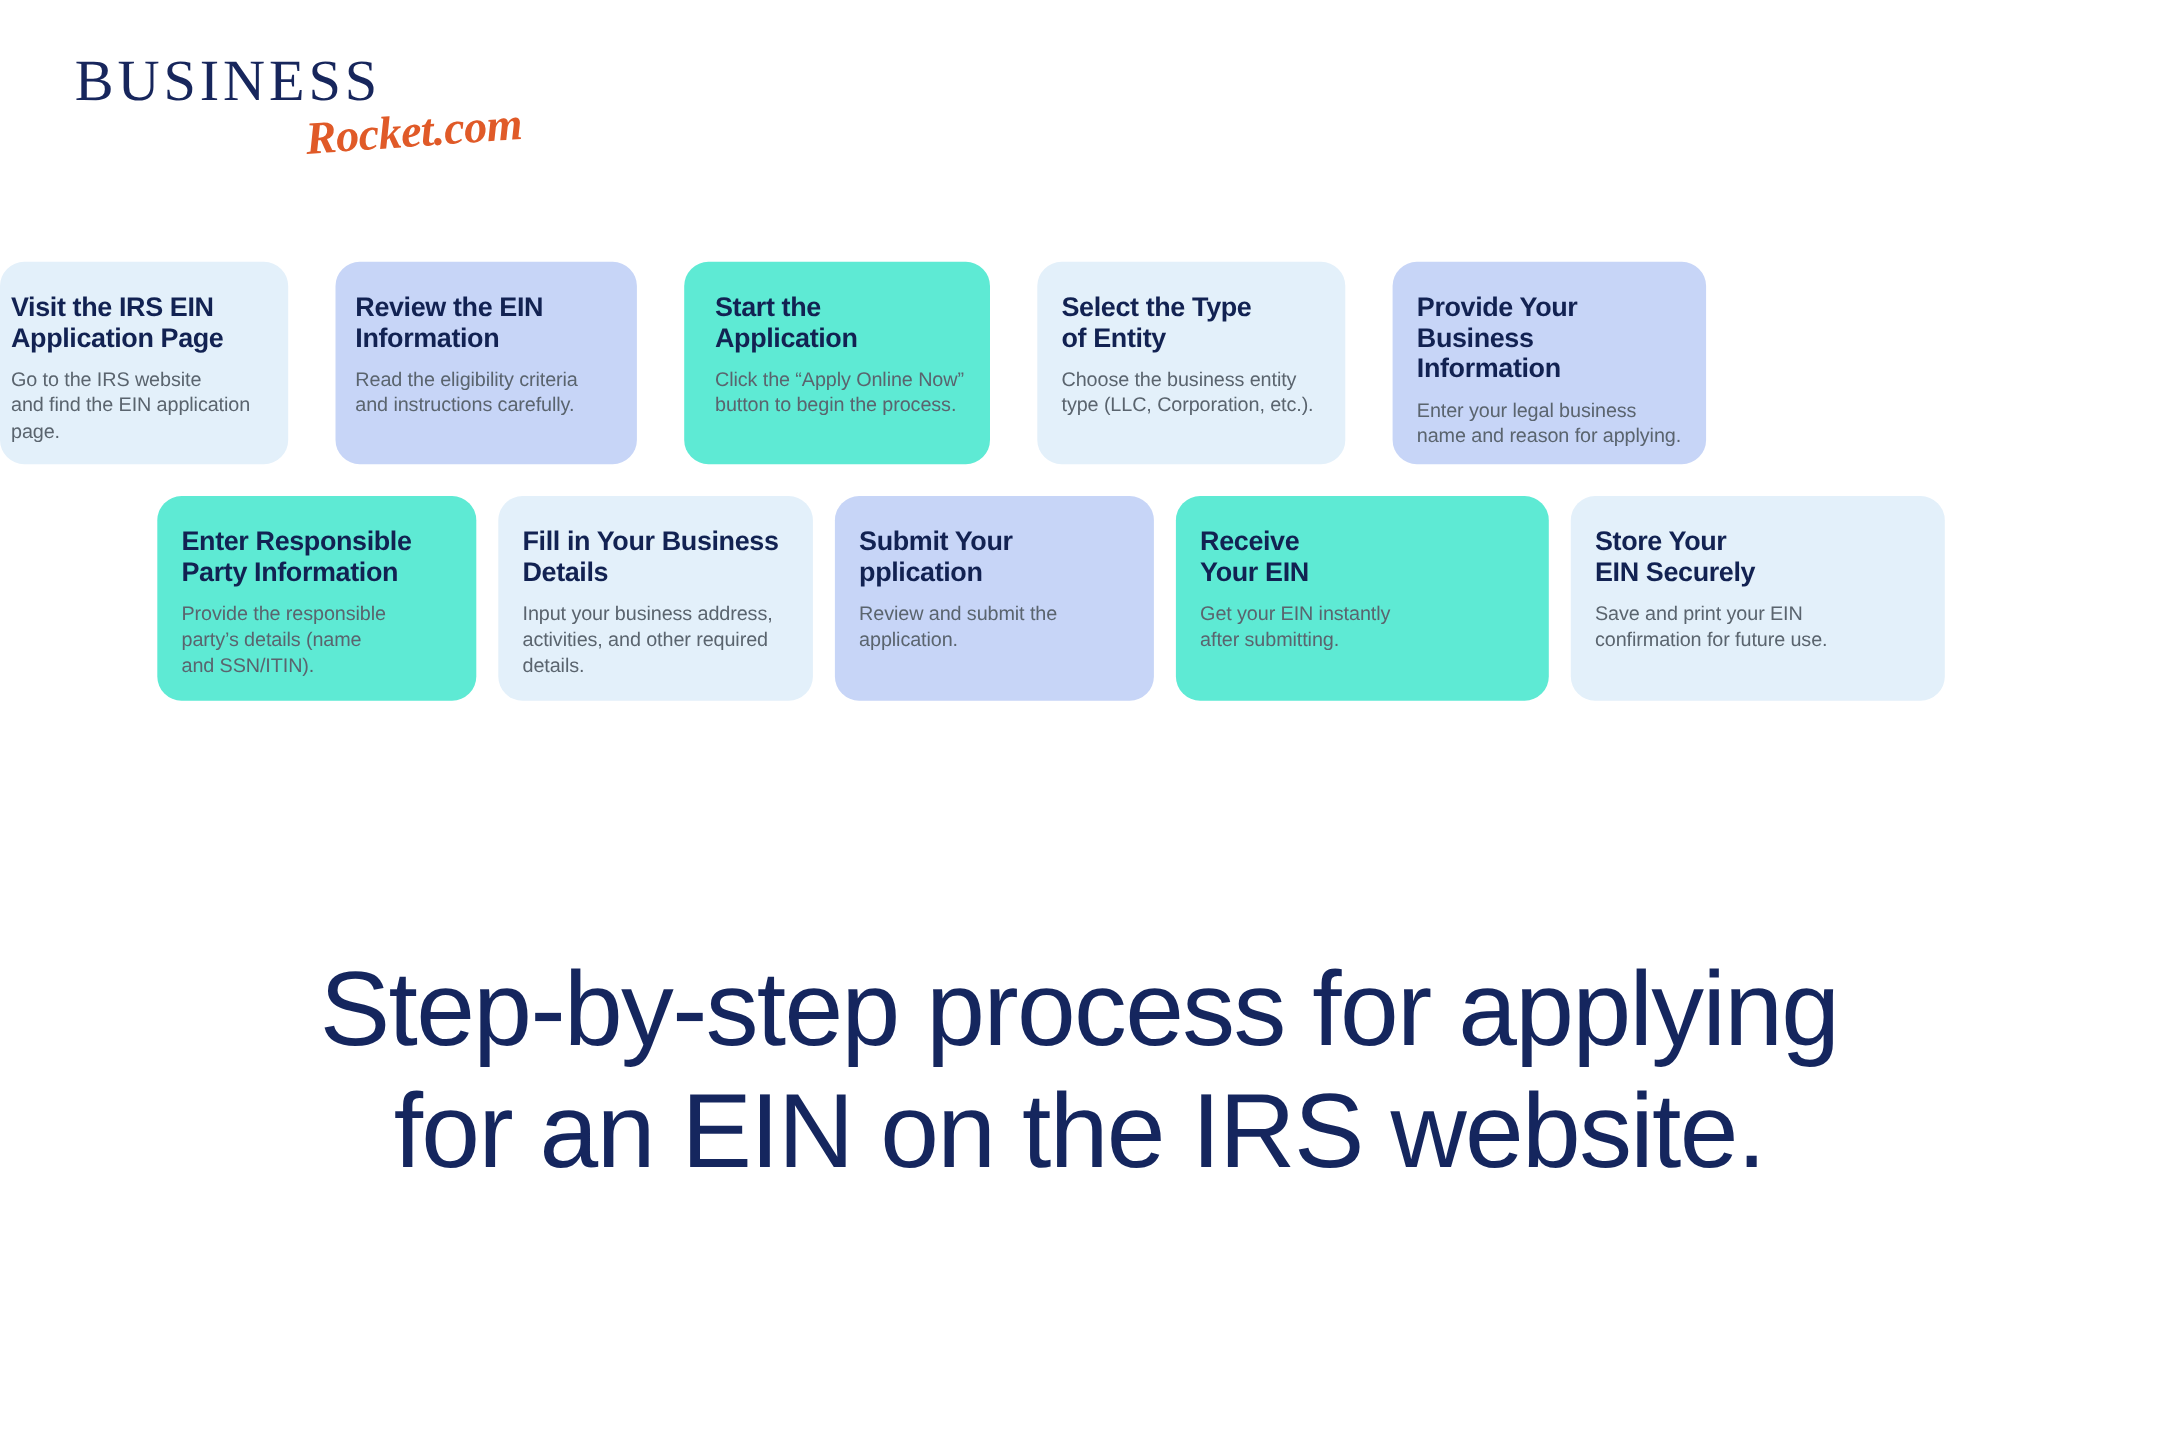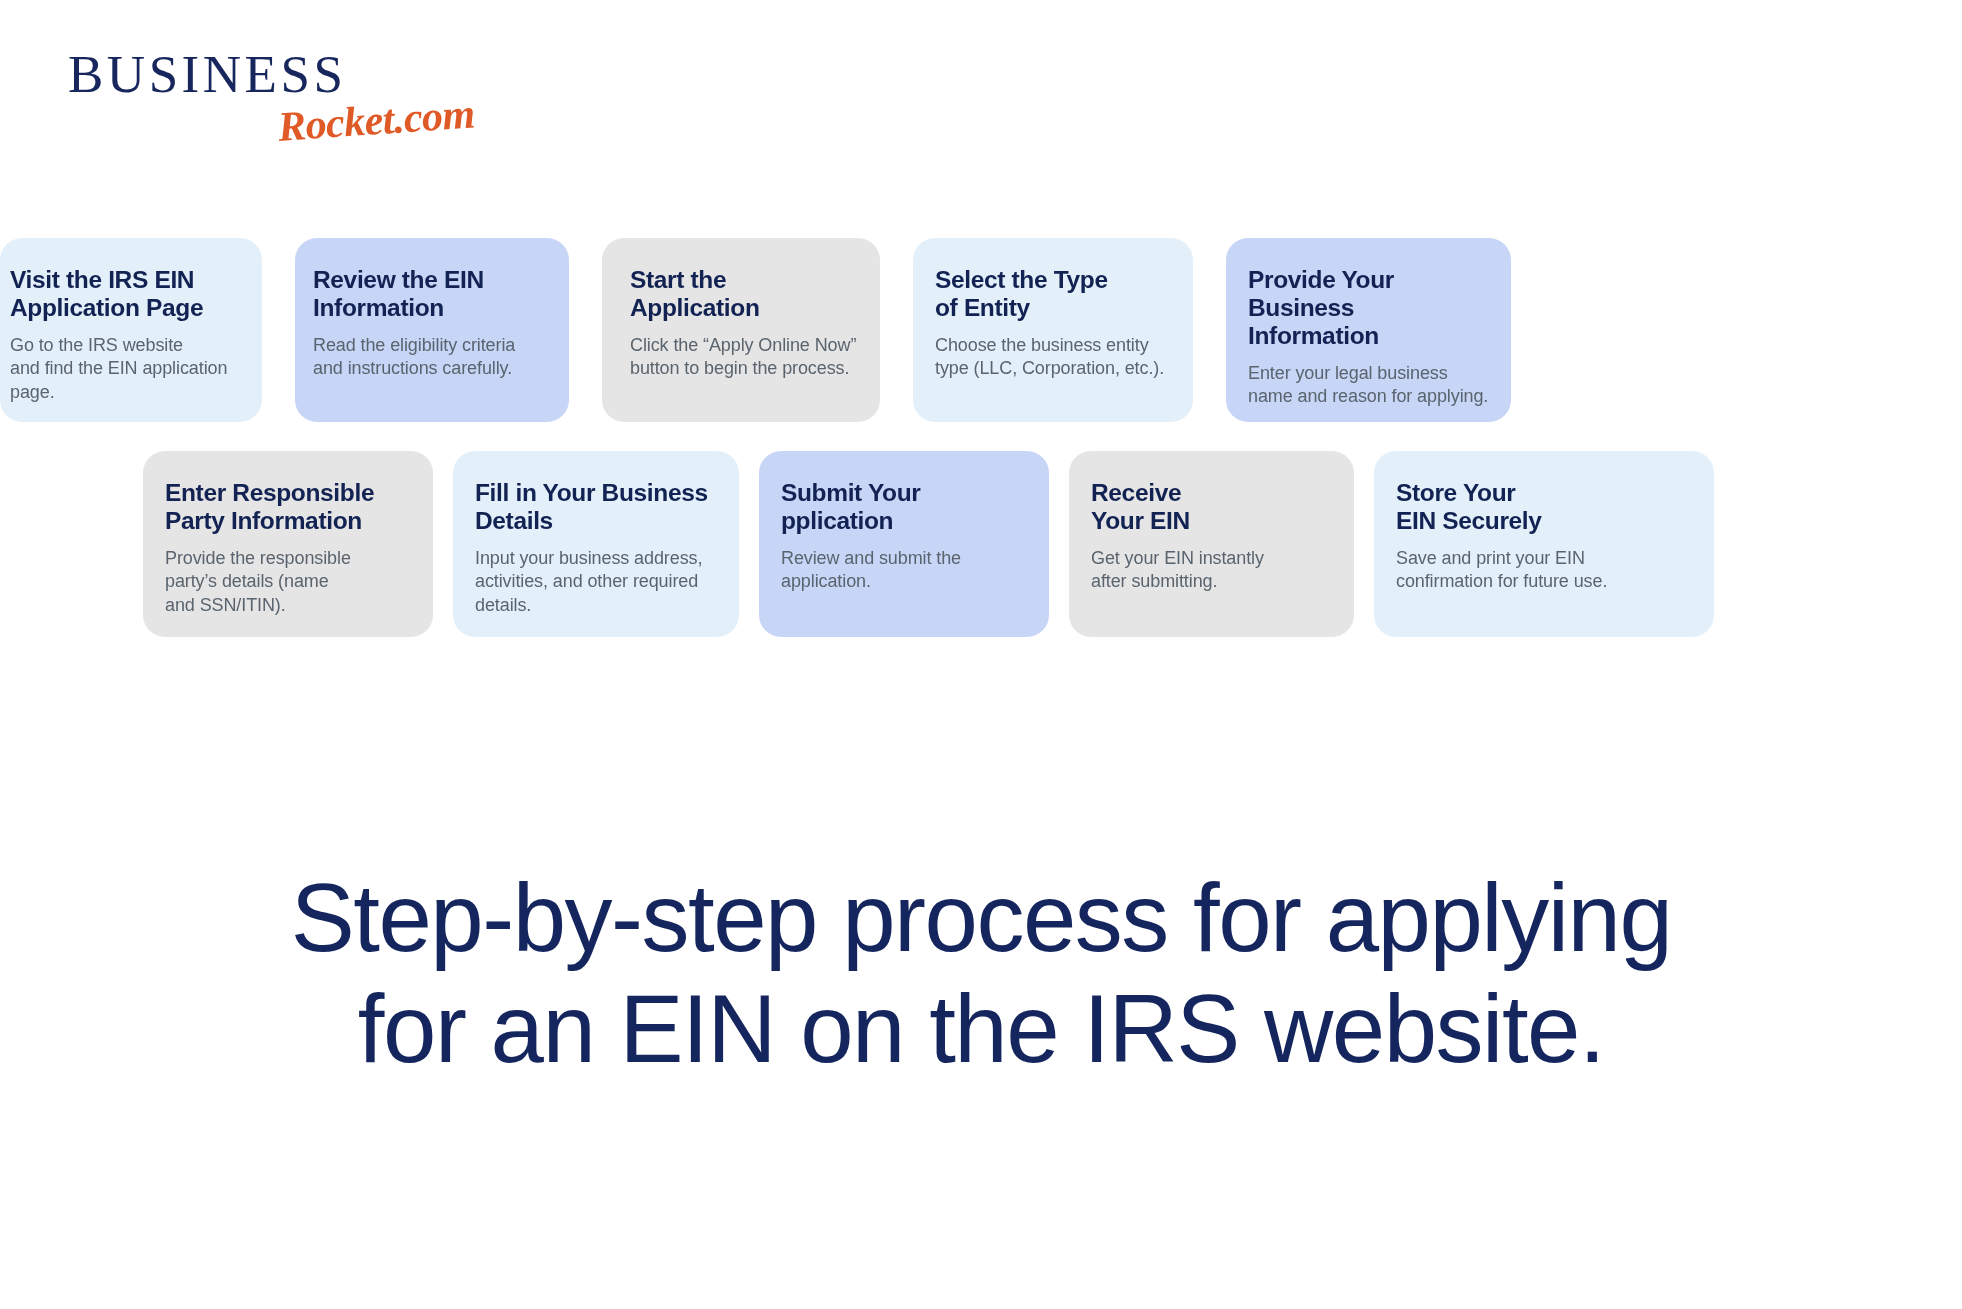--- a/index.html
+++ b/index.html
@@ -54,39 +54,39 @@
   }
   #row-1 { left: 0px;   top: 238px; }
   #row-2 { left: 125px; top: 451px; padding-left: 18px; }
 
   .card {
     border-radius: 22px;
     box-sizing: border-box;
     overflow: hidden;
     flex: 0 0 auto;
   }
-  #row-1 .card { width: 262px; height: 184px; padding: 28px 20px 20px 12px; margin-right: 33px; }
+  #row-1 .card { width: 262px; height: 184px; padding: 28px 20px 20px 12px; margin-right: 43px; }
   #row-2 .card { width: 284px; height: 186px; padding: 28px 22px 20px 22px; margin-right: 20px; }
 
   
   #row-1 .card:nth-child(1) { width: 262px; padding-left: 10px; }
   #row-1 .card:nth-child(2) { width: 274px; padding-left: 18px; }
   #row-1 .card:nth-child(3) { width: 278px; padding-left: 28px; }
   #row-1 .card:nth-child(4) { width: 280px; padding-left: 22px; }
   #row-1 .card:nth-child(5) { width: 285px; padding-left: 22px; }
 
   #row-2 .card:nth-child(1) { width: 290px; }
   #row-2 .card:nth-child(2) { width: 286px; }
   #row-2 .card:nth-child(3) { width: 290px; }
-  #row-2 .card:nth-child(4) { width: 285px; }
+  #row-2 .card:nth-child(4) { width: 339px; }
   #row-2 .card:nth-child(5) { width: 340px; }
 
   .card.tint-lightblue  { background: #e3f0fa; }
   .card.tint-periwinkle { background: #c7d5f7; }
-  .card.tint-pink       { background: #e5e5e5; }
+  .card.tint-pink       { background: #5eead4; }
 
   .card-title {
     color: #122252;
     font-weight: 700;
     font-size: 24.5px;
     line-height: 1.14;
     letter-spacing: -0.35px;
     margin: 0 0 12px 0;
     white-space: pre-line;
   }

